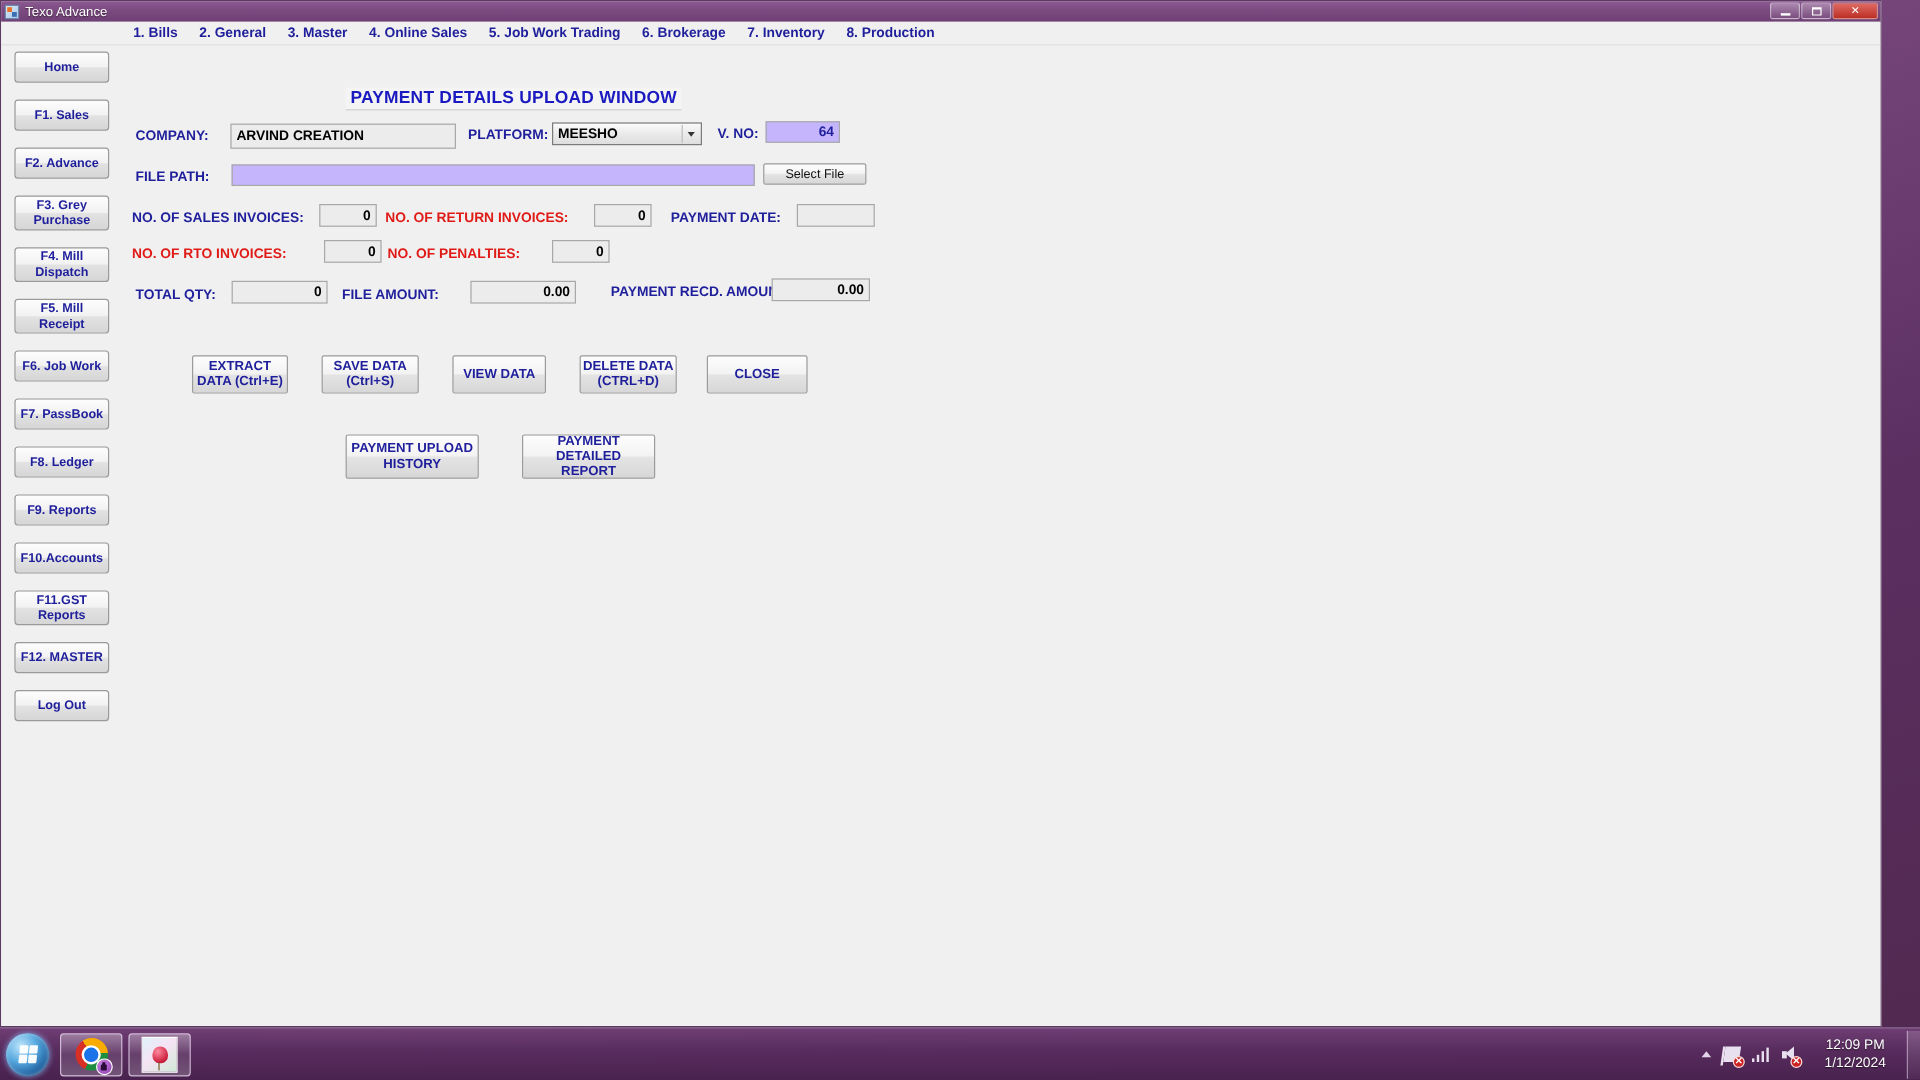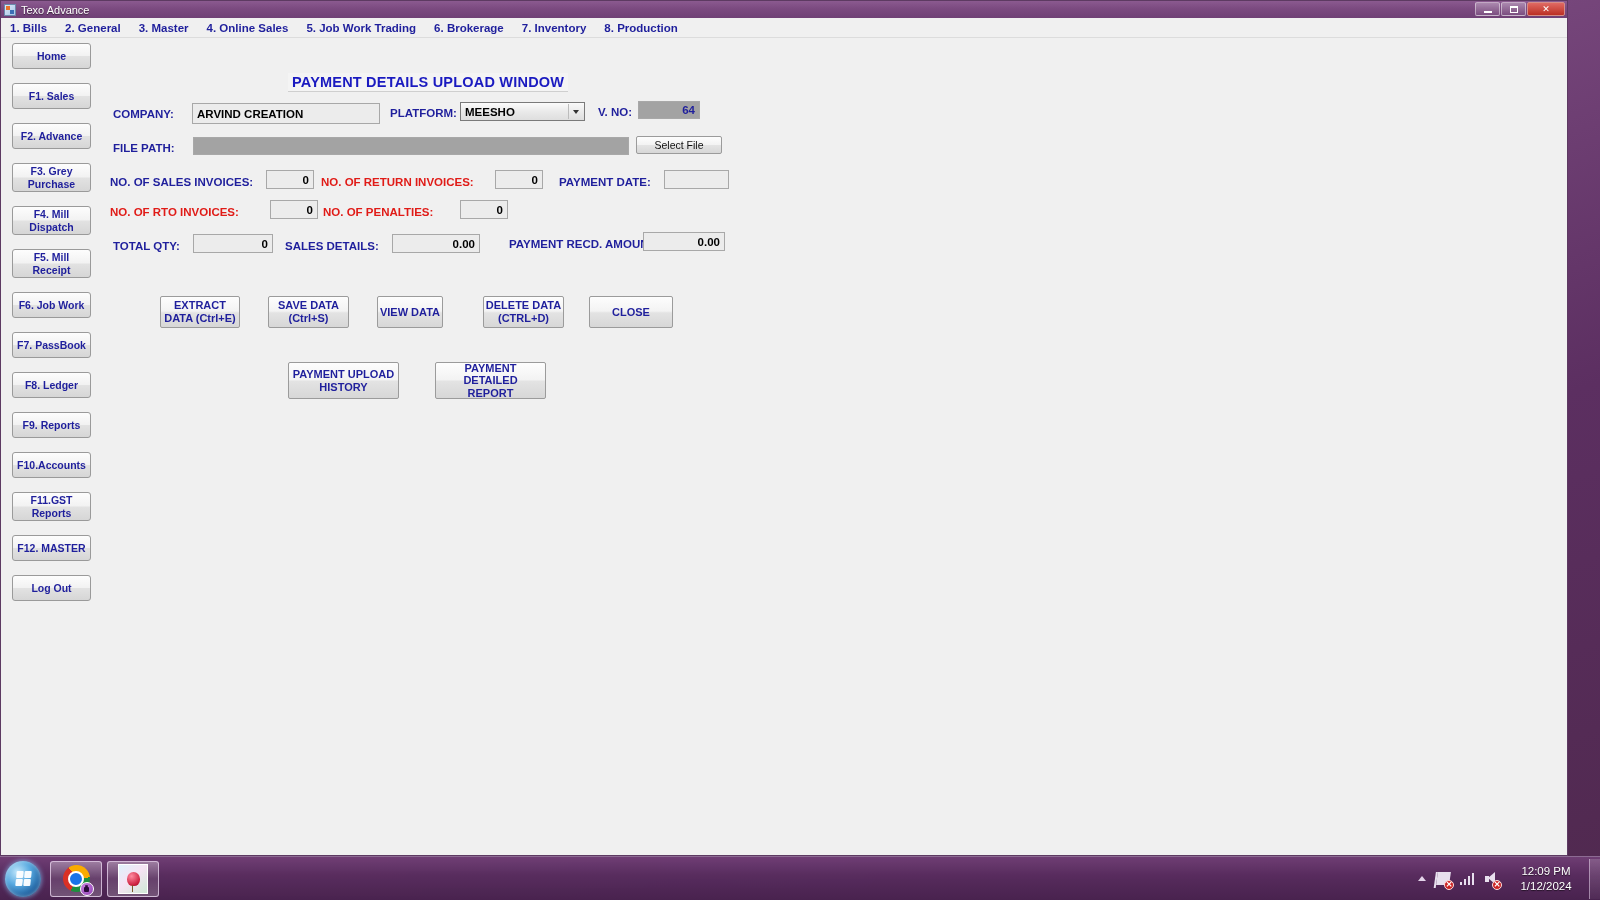--- a/index.html
+++ b/index.html
@@ -84,20 +84,21 @@
   .win-btn .glyph { display:block; }
   .min-glyph { width: 8px; height: 2px; background:#fff; margin-top:5px; }
   .max-glyph { width: 8px; height: 7px; border: 1px solid #fff; border-top-width: 2px; }
 
   
   #menu-strip {
     height: 20px;
     background: #f0f0f0;
     border-bottom: 1px solid #dcdcdc;
     display: flex; align-items: center;
+    padding-left: 101px;
     flex: 0 0 auto;
   }
   .menu-item {
     font-size: 11.5px;
     font-weight: bold;
     color: #1f1f9c;
     padding: 0 9px;
     white-space: nowrap;
     cursor: default;
   }
@@ -166,21 +167,21 @@
     border: 1px solid #a8a8a8;
     background: #ececec;
     font-size: 11.5px;
     font-weight: bold;
     color: #000;
     display: flex; align-items: center;
     padding: 0 4px;
     overflow: hidden;
     white-space: nowrap;
   }
-  .fld.white { background: #a3a3a3; }
+  .fld.white { background: #c4b5fd; }
   .fld.num { justify-content: flex-end; }
   .fld.blue-txt { color: #1f1f9c; }
 
   
   #platform-combo {
     position: absolute;
     left: 358px; top: 85px;
     width: 125px; height: 19px;
     border: 1px solid #7a7a7a;
     background: linear-gradient(to bottom, #fbfbfb, #eaeaea 50%, #dedede);
@@ -438,35 +439,35 @@
 
       <div class="lbl red" style="left:8px; top:168px;">NO. OF RTO INVOICES:</div>
       <div class="fld num" style="left:168px; top:162px; width:48px; height:19px;">0</div>
 
       <div class="lbl red" style="left:221px; top:168px;">NO. OF PENALTIES:</div>
       <div class="fld num" style="left:358px; top:162px; width:48px; height:19px;">0</div>
 
       <div class="lbl" style="left:11px; top:202px;">TOTAL QTY:</div>
       <div class="fld num" style="left:91px; top:196px; width:80px; height:19px;">0</div>
 
-      <div class="lbl" style="left:183px; top:202px;">SALES DETAILS:</div>
+      <div class="lbl" style="left:183px; top:202px;">FILE AMOUNT:</div>
       <div class="fld num" style="left:290px; top:196px; width:88px; height:19px;">0.00</div>
 
       <div class="lbl" style="left:378px; top:200px;padding-left:29px;">PAYMENT RECD. AMOUNT:</div>
       <div class="fld num" style="left:541px; top:194px; width:82px; height:19px;">0.00</div>
 
       <div class="btn" style="left:58px; top:258px; width:80px; height:32px; flex-direction:column;">
         <span>EXTRACT</span>
         <span>DATA (Ctrl+E)</span>
       </div>
       <div class="btn" style="left:166px; top:258px; width:81px; height:32px; flex-direction:column;">
         <span>SAVE DATA</span>
         <span>(Ctrl+S)</span>
       </div>
-      <div class="btn" style="left:275px; top:258px; width:66px; height:32px;">VIEW DATA</div>
+      <div class="btn" style="left:275px; top:258px; width:78px; height:32px;">VIEW DATA</div>
       <div class="btn" style="left:381px; top:258px; width:81px; height:32px; flex-direction:column;">
         <span>DELETE DATA</span>
         <span>(CTRL+D)</span>
       </div>
       <div class="btn" style="left:487px; top:258px; width:84px; height:32px;">CLOSE</div>
 
       <div class="btn" style="left:186px; top:324px; width:111px; height:37px; flex-direction:column;">
         <span>PAYMENT UPLOAD</span>
         <span>HISTORY</span>
       </div>

